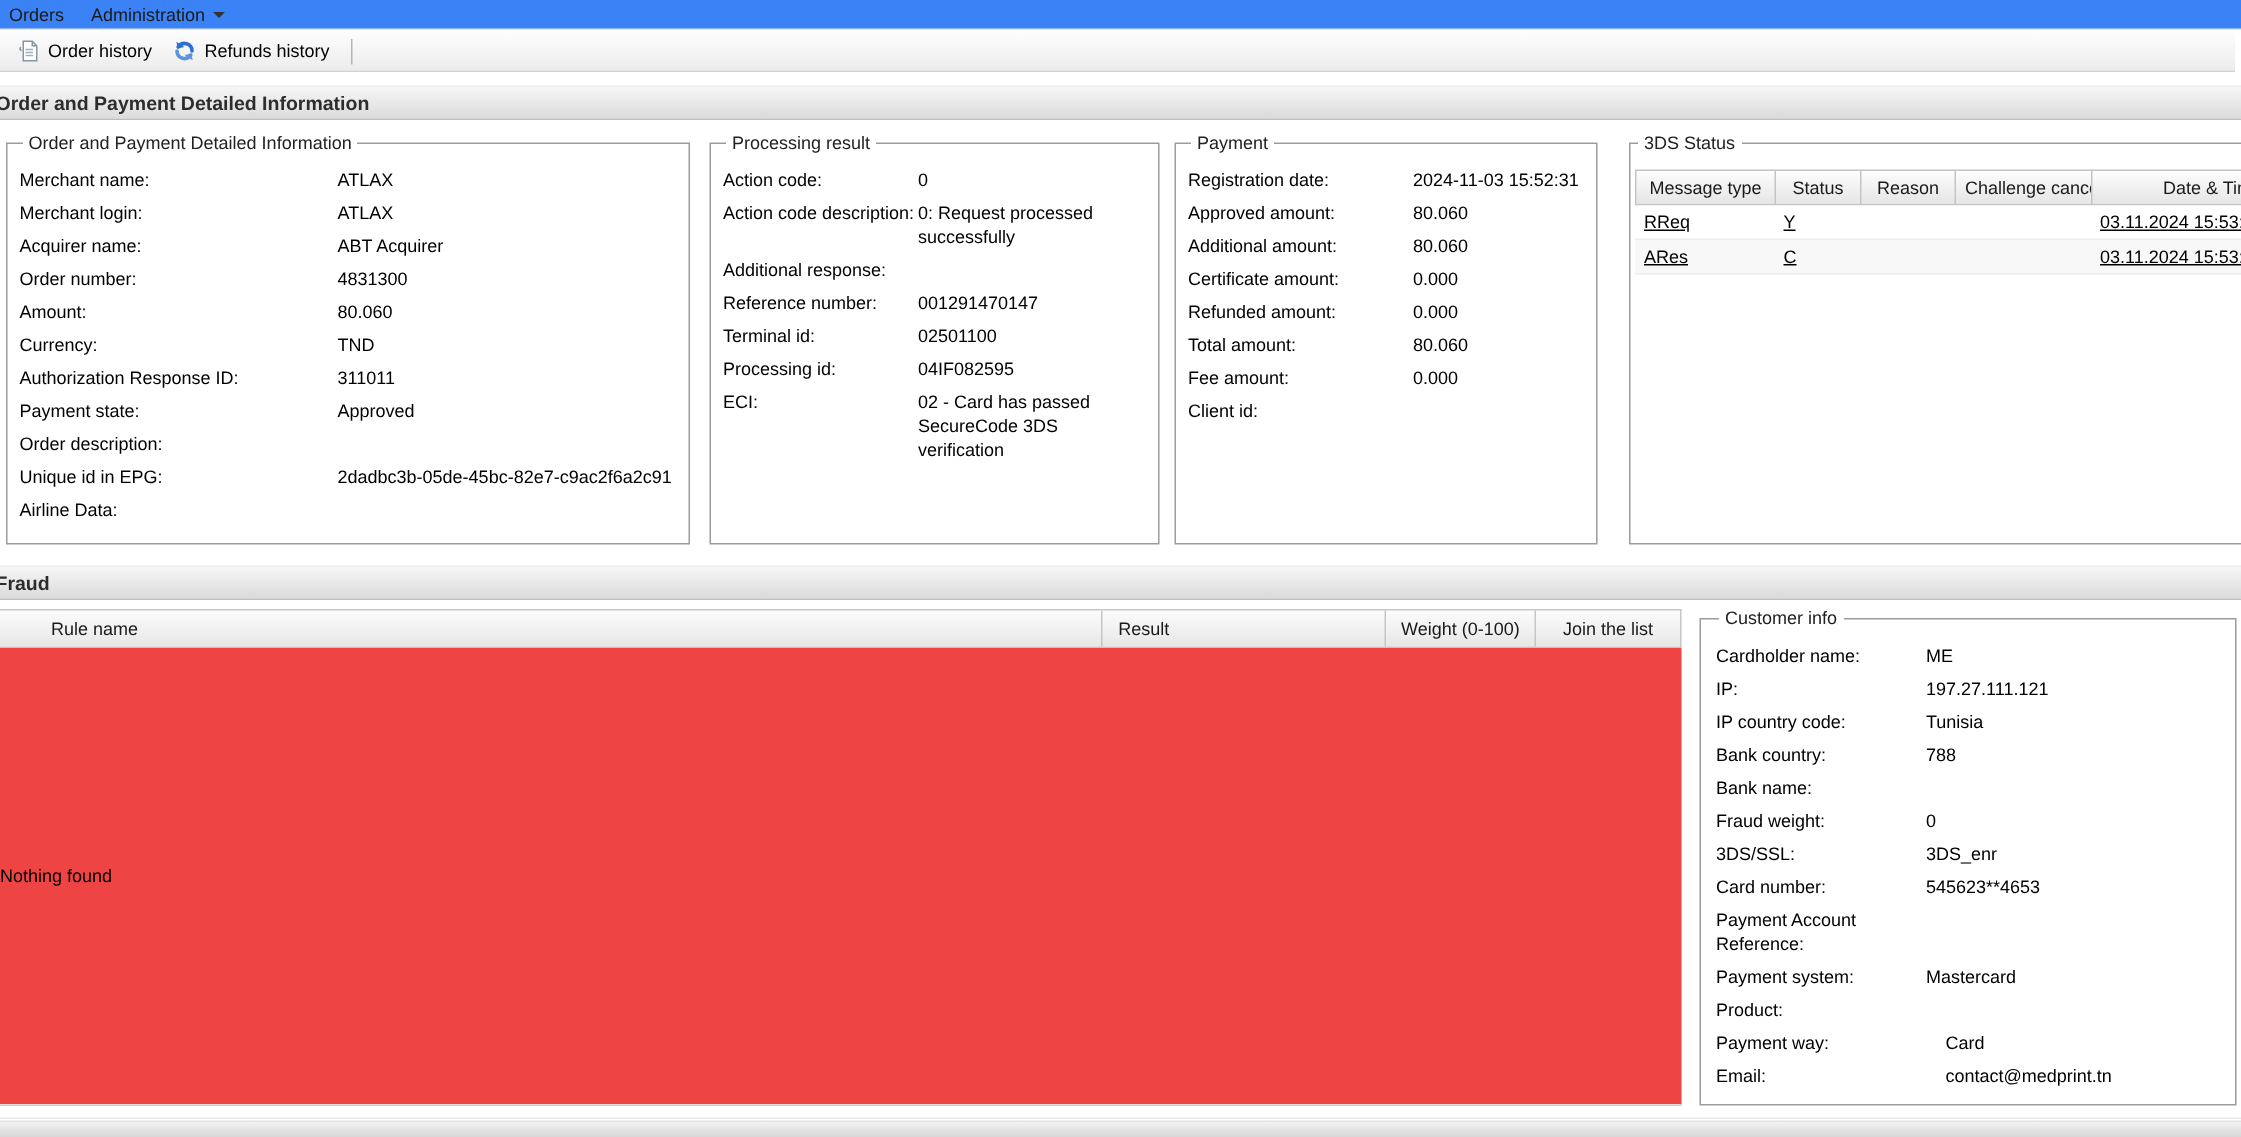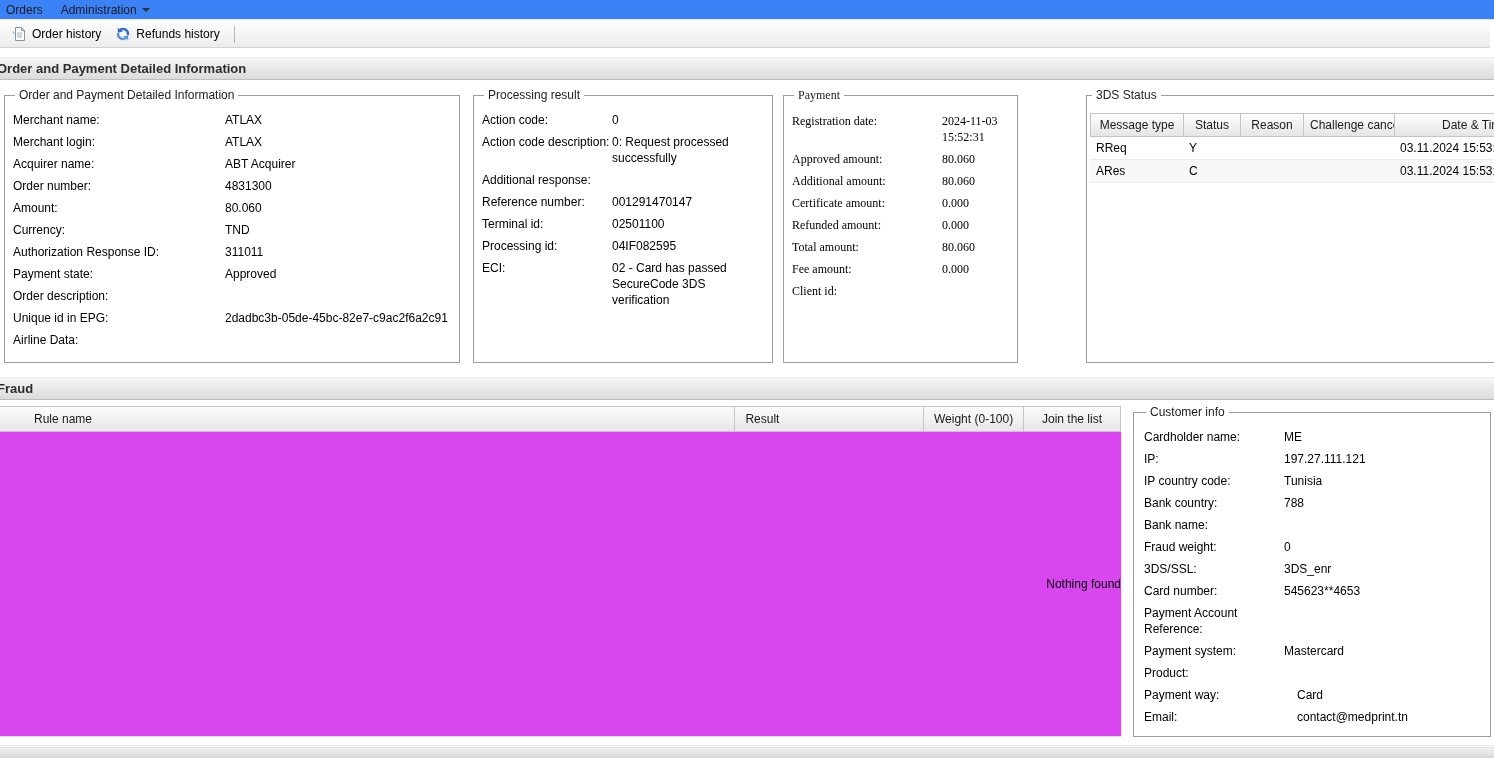--- a/index.html
+++ b/index.html
@@ -49,21 +49,21 @@
   #bar-fraud { top:377px; }
 
   
   fieldset {
     position:absolute; border:1px solid #9c9c9c; background:#fff;
     margin:0; padding:10px 8px 8px 8px;
   }
   legend { font-size:12px; color:#222; padding:0 4px; margin-left:2px; }
   #panel-order-info   { left:4px;    top:88px;  width:456px; height:275px; }
   #panel-processing   { left:473px;  top:88px;  width:300px; height:275px; }
-  #panel-payment      { left:783px;  top:88px;  width:235px; height:275px;font-family:Liberation Serif, serif; }
+  #panel-payment      { left:783px;  top:88px;  width:282px; height:275px; }
   #panel-3ds          { left:1086px; top:88px;  width:480px; height:275px; padding:8px 3px 3px 3px; }
   #panel-customer     { left:1133px; top:405px; width:358px; height:332px; padding:10px 8px 8px 10px; }
 
   .field-row { display:flex; margin-bottom:6px; line-height:16px; }
   .field-label { flex:none; }
   .field-value { flex:1; }
   #panel-order-info .field-label { width:212px; }
   #panel-order-info .field-value { white-space:nowrap; }
   #panel-processing .field-label { width:130px; }
   #panel-payment    .field-label { width:150px; }
@@ -73,21 +73,21 @@
 
   
   .tds-table { margin-top:3px; width:466px; }
   .tds-header { display:flex; border:1px solid #c4c4c4; background:linear-gradient(#fdfdfd,#e5e5e5); }
   .tds-hcell {
     padding:4px 6px; border-right:1px solid #c4c4c4; color:#1a1a1a;
     white-space:nowrap; overflow:hidden;text-align:center;
   }
   .tds-row { display:flex; border-bottom:1px solid #ececec; background:#fff; }
   .tds-body .tds-row:nth-of-type(2) { background:#f8f8f8; }
-  .tds-cell { padding:4px 6px; white-space:nowrap; overflow:hidden; }
+  .tds-cell { padding:4px 6px; white-space:nowrap; overflow:hidden;text-decoration:underline; }
   .tds-hcell:nth-of-type(1), .tds-cell:nth-of-type(1) { width:93px; }
   .tds-hcell:nth-of-type(2), .tds-cell:nth-of-type(2) { width:57px; }
   .tds-hcell:nth-of-type(3), .tds-cell:nth-of-type(3) { width:63px; }
   .tds-hcell:nth-of-type(4), .tds-cell:nth-of-type(4) { width:91px; }
   .tds-hcell:nth-of-type(5), .tds-cell:nth-of-type(5) { width:160px; border-right:none; }
 
   
   .fraud-header {
     position:absolute; top:406px; left:0; width:1121px; height:26px;
     display:flex; background:linear-gradient(#fcfcfc,#e7e7e7);
@@ -97,22 +97,22 @@
   .fh-cell {
     padding:5px 8px; border-right:1px solid #c6c6c6; color:#1a1a1a;
     white-space:nowrap; overflow:hidden;
   }
   .fh-cell:nth-of-type(1) { width:727px;margin-left:26px; }
   .fh-cell:nth-of-type(2) { width:193px; padding-left:10px; }
   .fh-cell:nth-of-type(3) { width:102px; text-align:center; }
   .fh-cell:nth-of-type(4) { width:98px;  text-align:center; border-right:none; }
   .fraud-body {
     position:absolute; top:432px; left:0; width:1121px; height:305px;
-    background:#d946ef; border-bottom:1px solid #dcdcdc;
-    display:flex; align-items:center; justify-content:flex-end;
+    background:#ef4444; border-bottom:1px solid #dcdcdc;
+    display:flex; align-items:center; justify-content:flex-start;
   }
 
   
   .bottom-bar {
     position:absolute; left:0; right:0; bottom:0; height:11px;
     background:linear-gradient(#f2f2f2,#d7d7d7);
     border-top:1px solid #e2e2e2;
   }
   .bottom-line {
     position:absolute; left:0; right:0; top:745px; height:1px; background:#e9e9e9;

